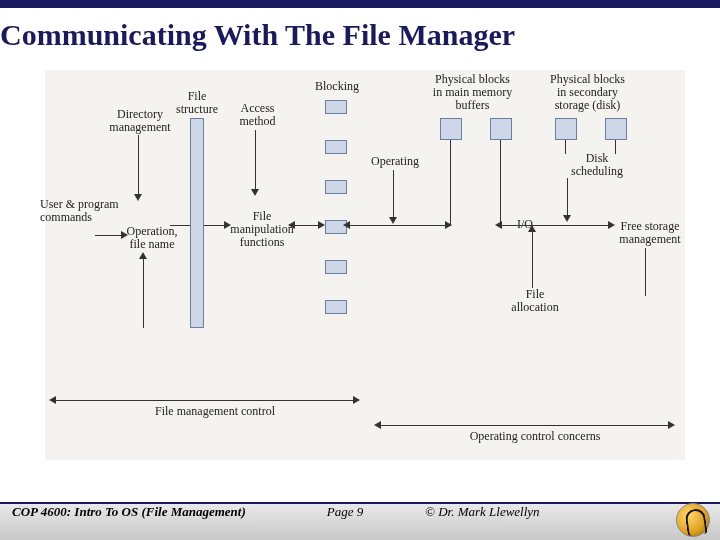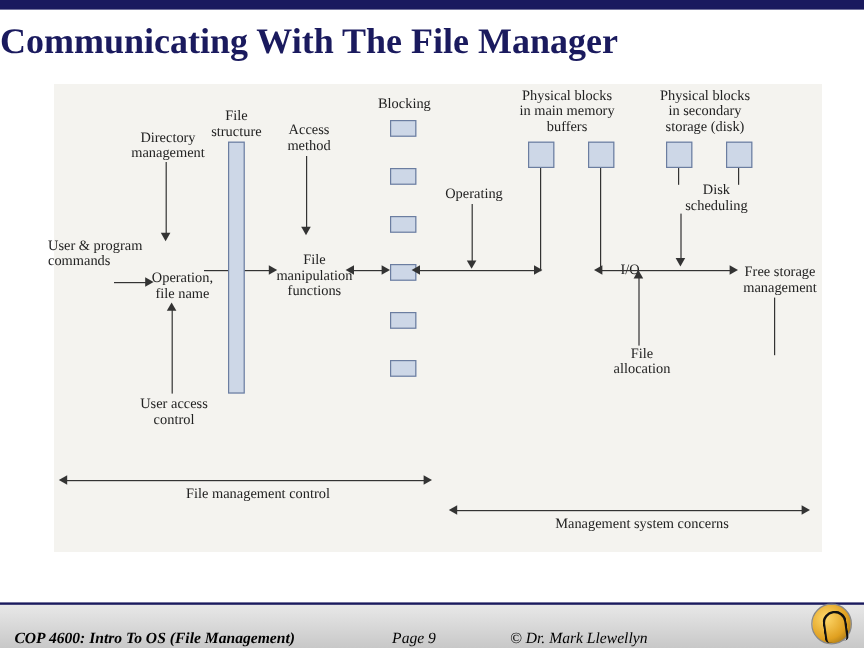--- a/index.html
+++ b/index.html
@@ -61,21 +61,21 @@
   .ah-left { border-top: 4px solid transparent; border-bottom: 4px solid transparent; border-right: 7px solid #333; }
   .ah-down { border-left: 4px solid transparent; border-right: 4px solid transparent; border-top: 7px solid #333; }
   .ah-up { border-left: 4px solid transparent; border-right: 4px solid transparent; border-bottom: 7px solid #333; }
   .footer {
     position: absolute;
     bottom: 0; left: 0; right: 0;
     height: 38px;
     background: linear-gradient(#e8e8e8, #c8c8c8);
     border-top: 2px solid #1a1a5e;
     display: flex;
-    align-items: flex-end;
+    align-items: flex-start;
     font-style: italic;
     font-family: Georgia, serif;
     font-size: 13px;
     color: #000;
     padding: 0 12px;
   }
   .footer .course { flex: 1; font-weight: bold; }
   .footer .page { flex: 0 0 100px; text-align: center; }
   .footer .copy { flex: 1; text-align: left; padding-left: 30px; }
   .logo {
@@ -176,33 +176,32 @@
   <div class="arrow-head ah-left" style="left:450px;top:151px"></div>
   <div class="arrow-head ah-right" style="left:563px;top:151px"></div>
 
   <div class="label" style="left:565px;top:150px;width:80px;text-align:center">Free storage<br>management</div>
   <div class="line" style="left:600px;top:178px;width:1px;height:48px"></div>
 
   <div class="label" style="left:455px;top:218px;width:70px">File<br>allocation</div>
   <div class="line" style="left:487px;top:160px;width:1px;height:58px"></div>
   <div class="arrow-head ah-up" style="left:483px;top:155px"></div>
 
-  <div class="label" style="left:60px;top:260px;width:80px">User access<br>control</div>
   <div class="line" style="left:98px;top:188px;width:1px;height:70px"></div>
   <div class="arrow-head ah-up" style="left:94px;top:182px"></div>
 
   <div class="line" style="left:10px;top:330px;width:300px;height:1px"></div>
   <div class="arrow-head ah-left" style="left:4px;top:326px"></div>
   <div class="arrow-head ah-right" style="left:308px;top:326px"></div>
   <div class="label" style="left:70px;top:335px;width:200px">File management control</div>
 
   <div class="line" style="left:335px;top:355px;width:290px;height:1px"></div>
   <div class="arrow-head ah-left" style="left:329px;top:351px"></div>
   <div class="arrow-head ah-right" style="left:623px;top:351px"></div>
-  <div class="label" style="left:400px;top:360px;width:180px">Management system concerns</div>
+  <div class="label" style="left:400px;top:360px;width:180px">Operating control concerns</div>
 
 </div>
 
 <div class="footer">
   <span class="course">COP 4600: Intro To OS  (File Management)</span>
   <span class="page">Page 9</span>
   <span class="copy">© Dr. Mark Llewellyn</span>
   <div class="logo"></div>
 </div>
 

